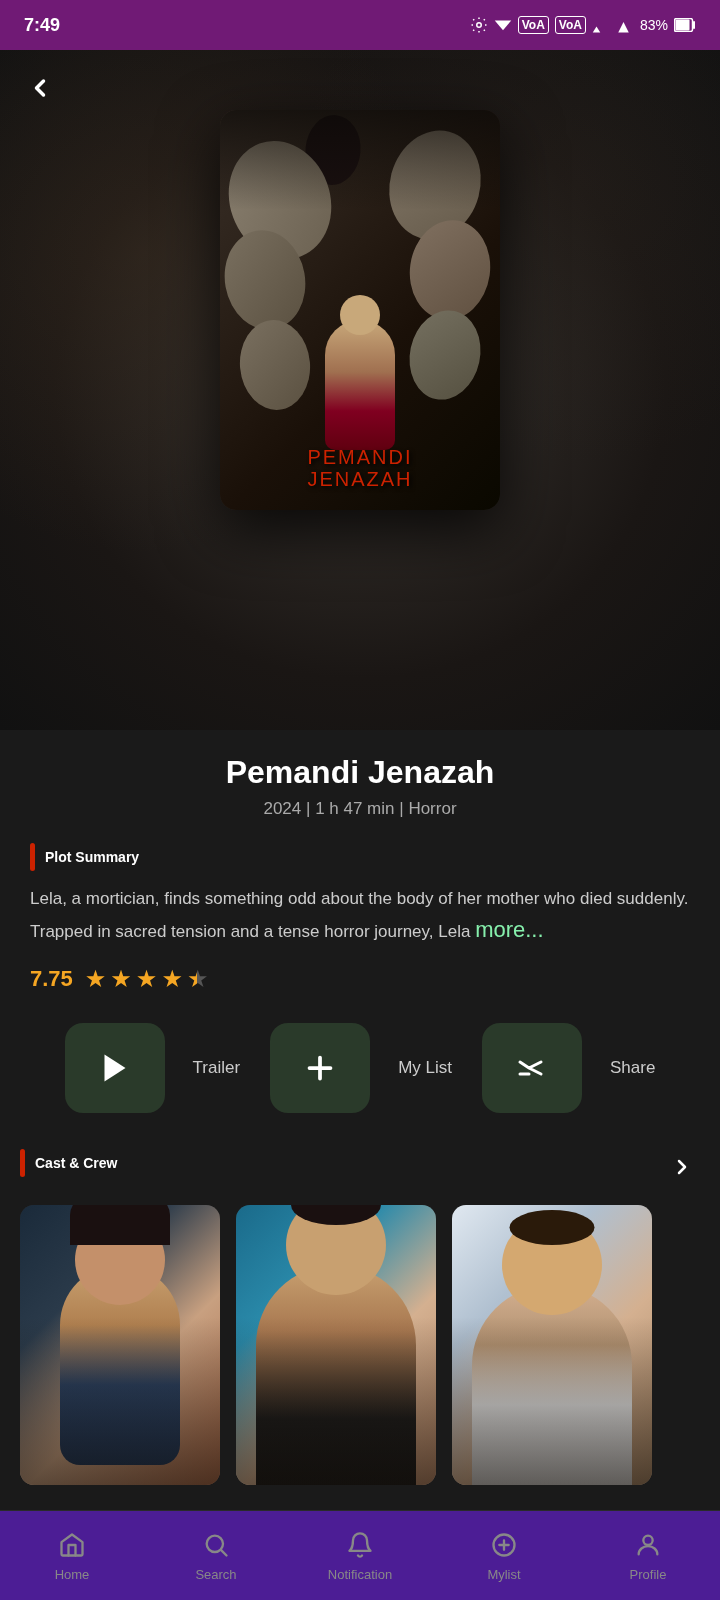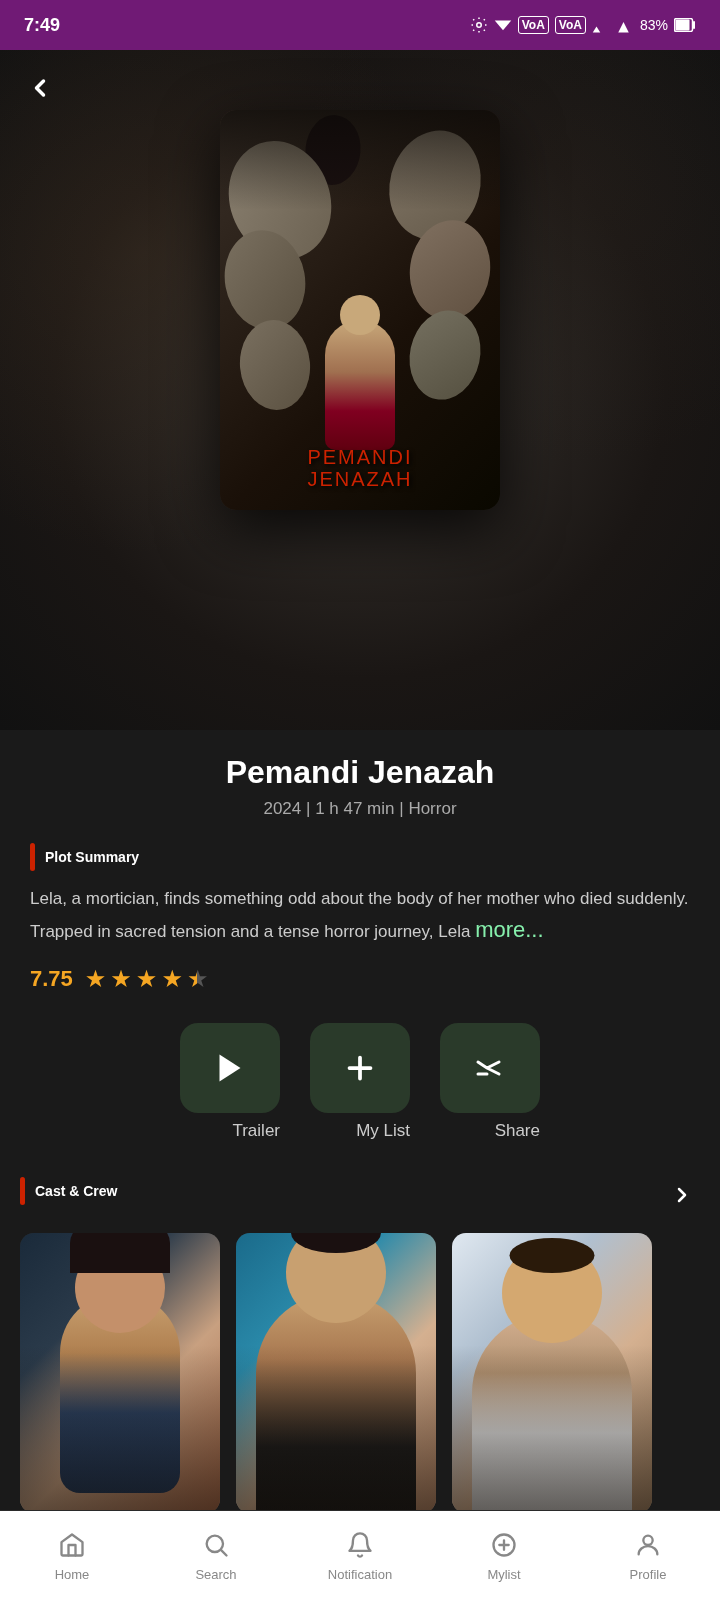--- a/index.html
+++ b/index.html
@@ -238,23 +238,23 @@
     
     .action-buttons {
       display: flex;
       justify-content: center;
       gap: 30px;
       margin-bottom: 36px;
       padding: 0 20px;
     }
     .action-btn-group {
       display: flex;
-      flex-direction: column;
-      align-items: flex-end;
-      gap: 8px;
+      flex-direction: row;
+      align-items: center;
+      gap: 28px;
     }
     .action-btn {
       width: 100px;
       height: 90px;
       background: #2a3a2a;
       border-radius: 18px;
       display: flex;
       align-items: center;
       justify-content: center;
       cursor: pointer;
@@ -333,21 +333,21 @@
     .cast-photo-3 {
       background: linear-gradient(135deg, #e0e8f0 0%, #b0c0d0 30%, #d4b090 60%, #a08060 100%);
     }
 
     
     .bottom-nav {
       position: fixed;
       bottom: 0;
       width: 720px;
       height: 90px;
-      background: #ffffff;
+      background: #4c1d95;
       display: flex;
       align-items: center;
       justify-content: space-around;
       border-top: 1px solid #2a2a2a;
       z-index: 100;
     }
     .nav-item {
       display: flex;
       flex-direction: column;
       align-items: center;

